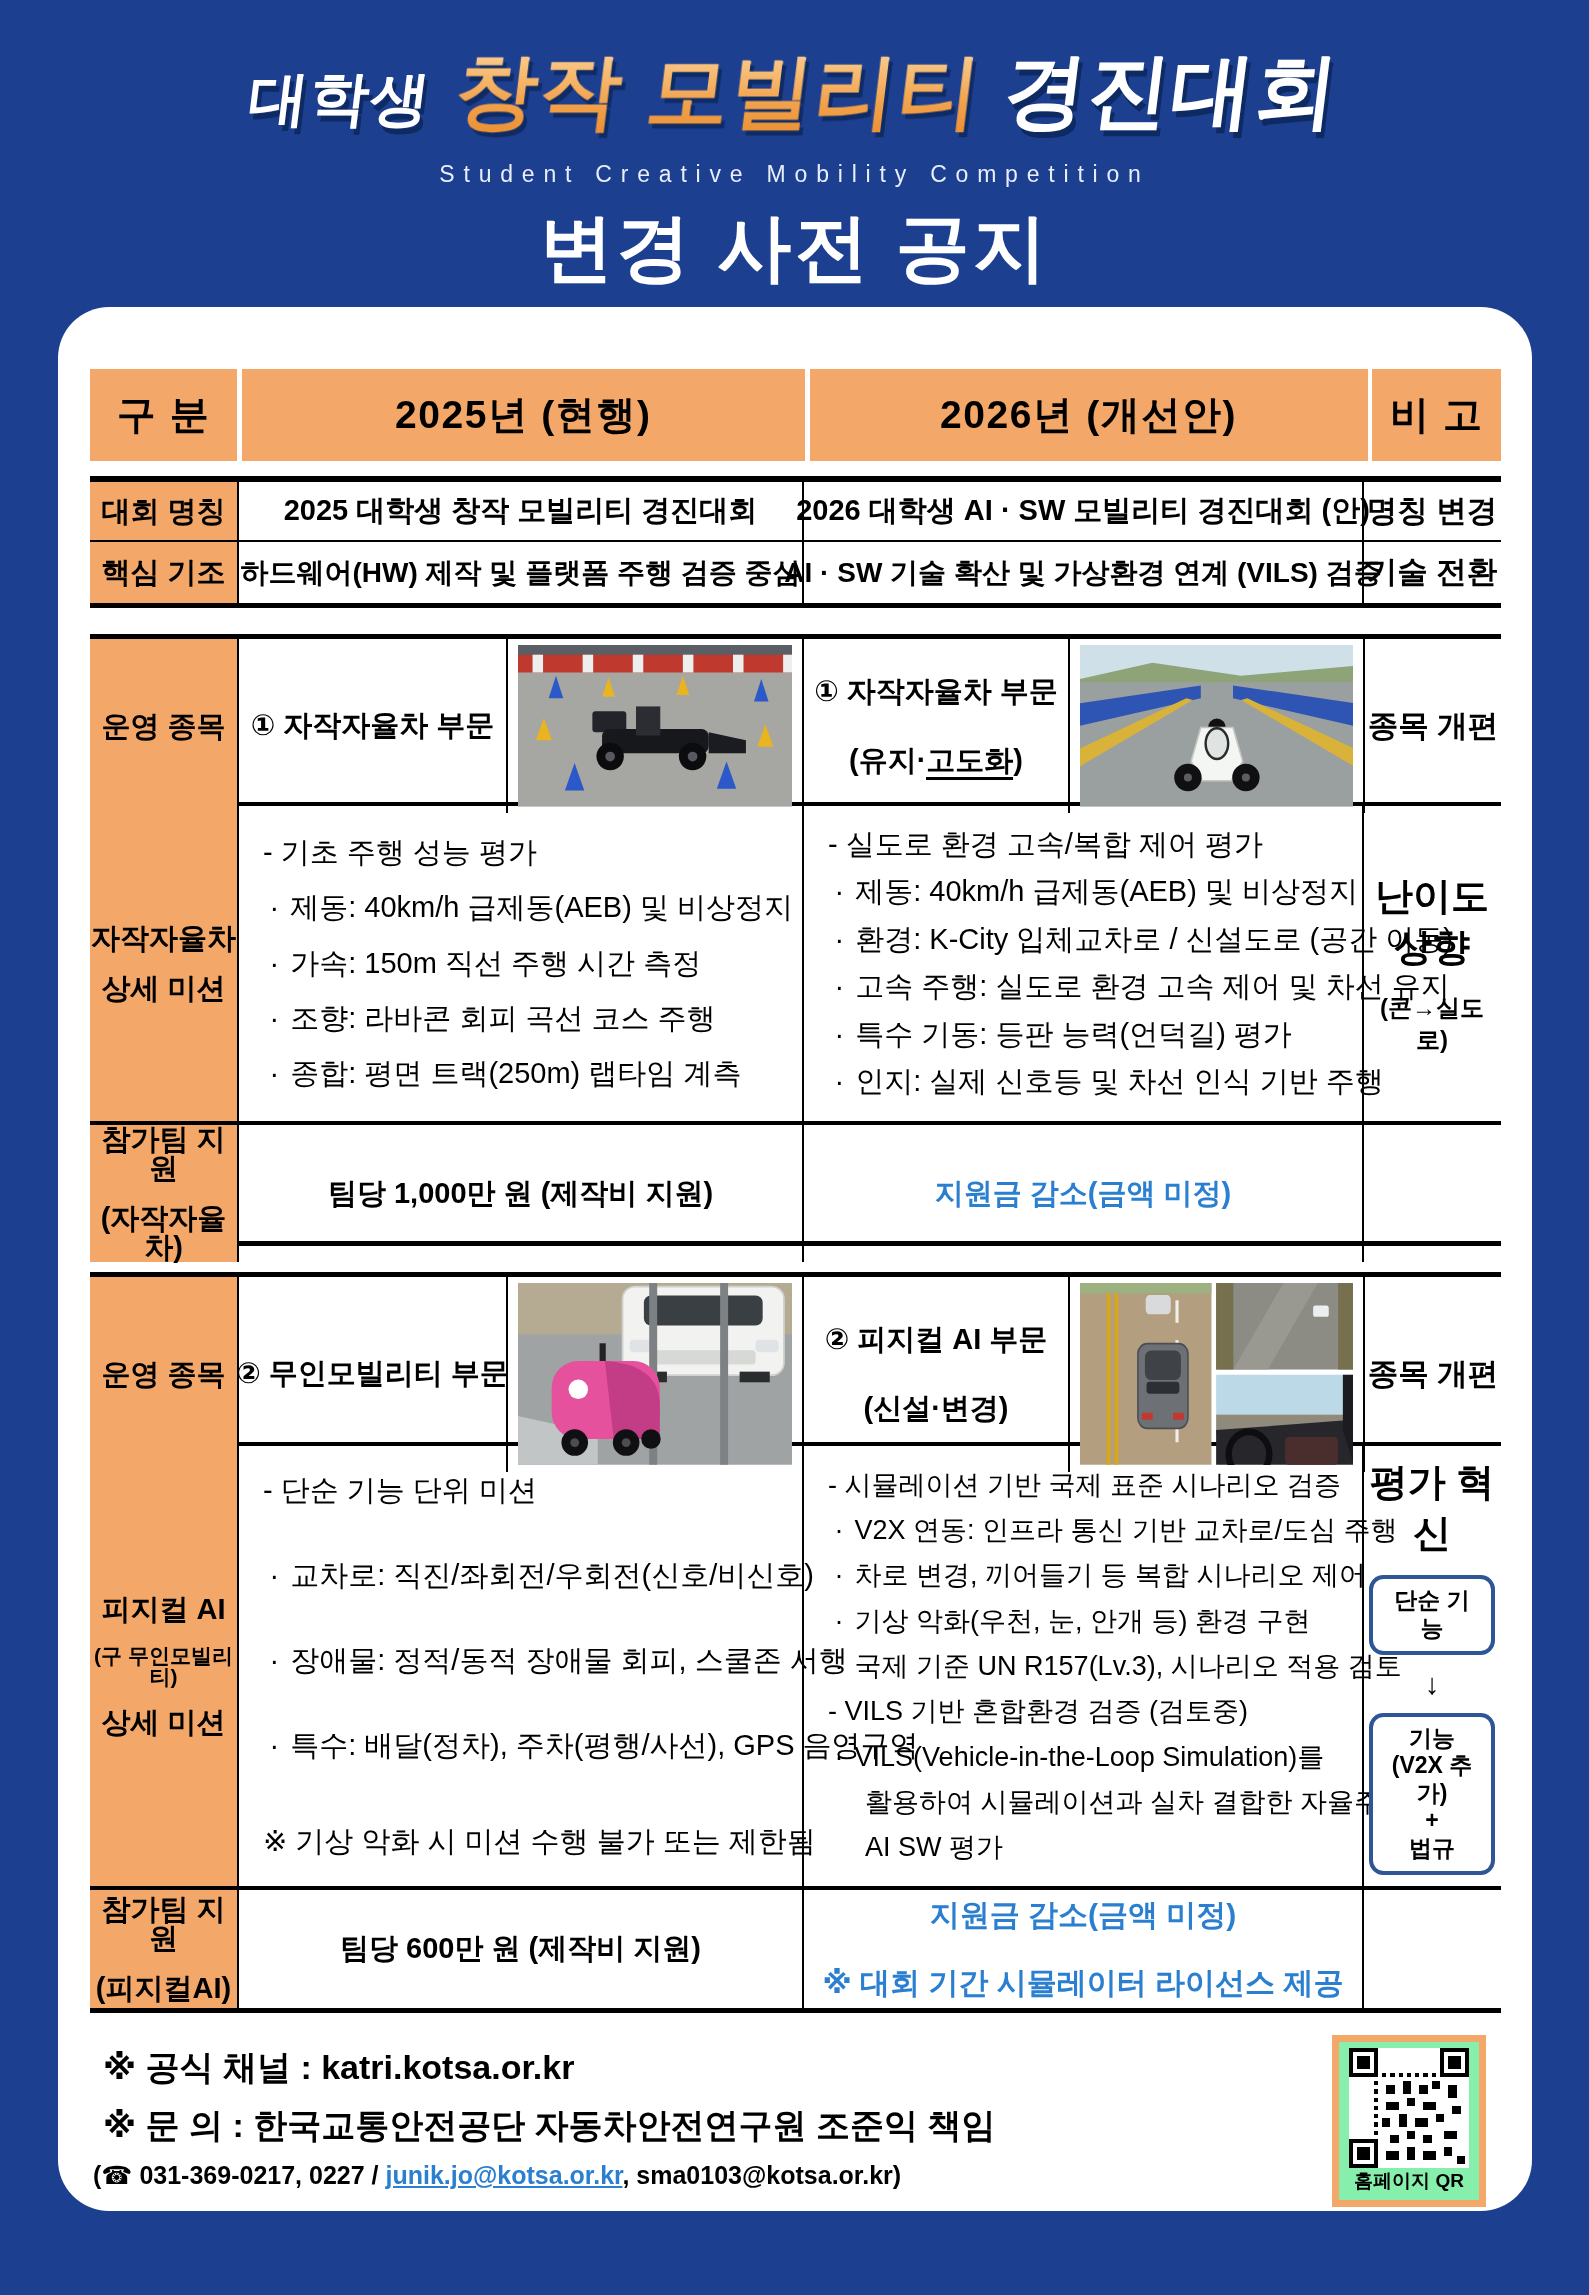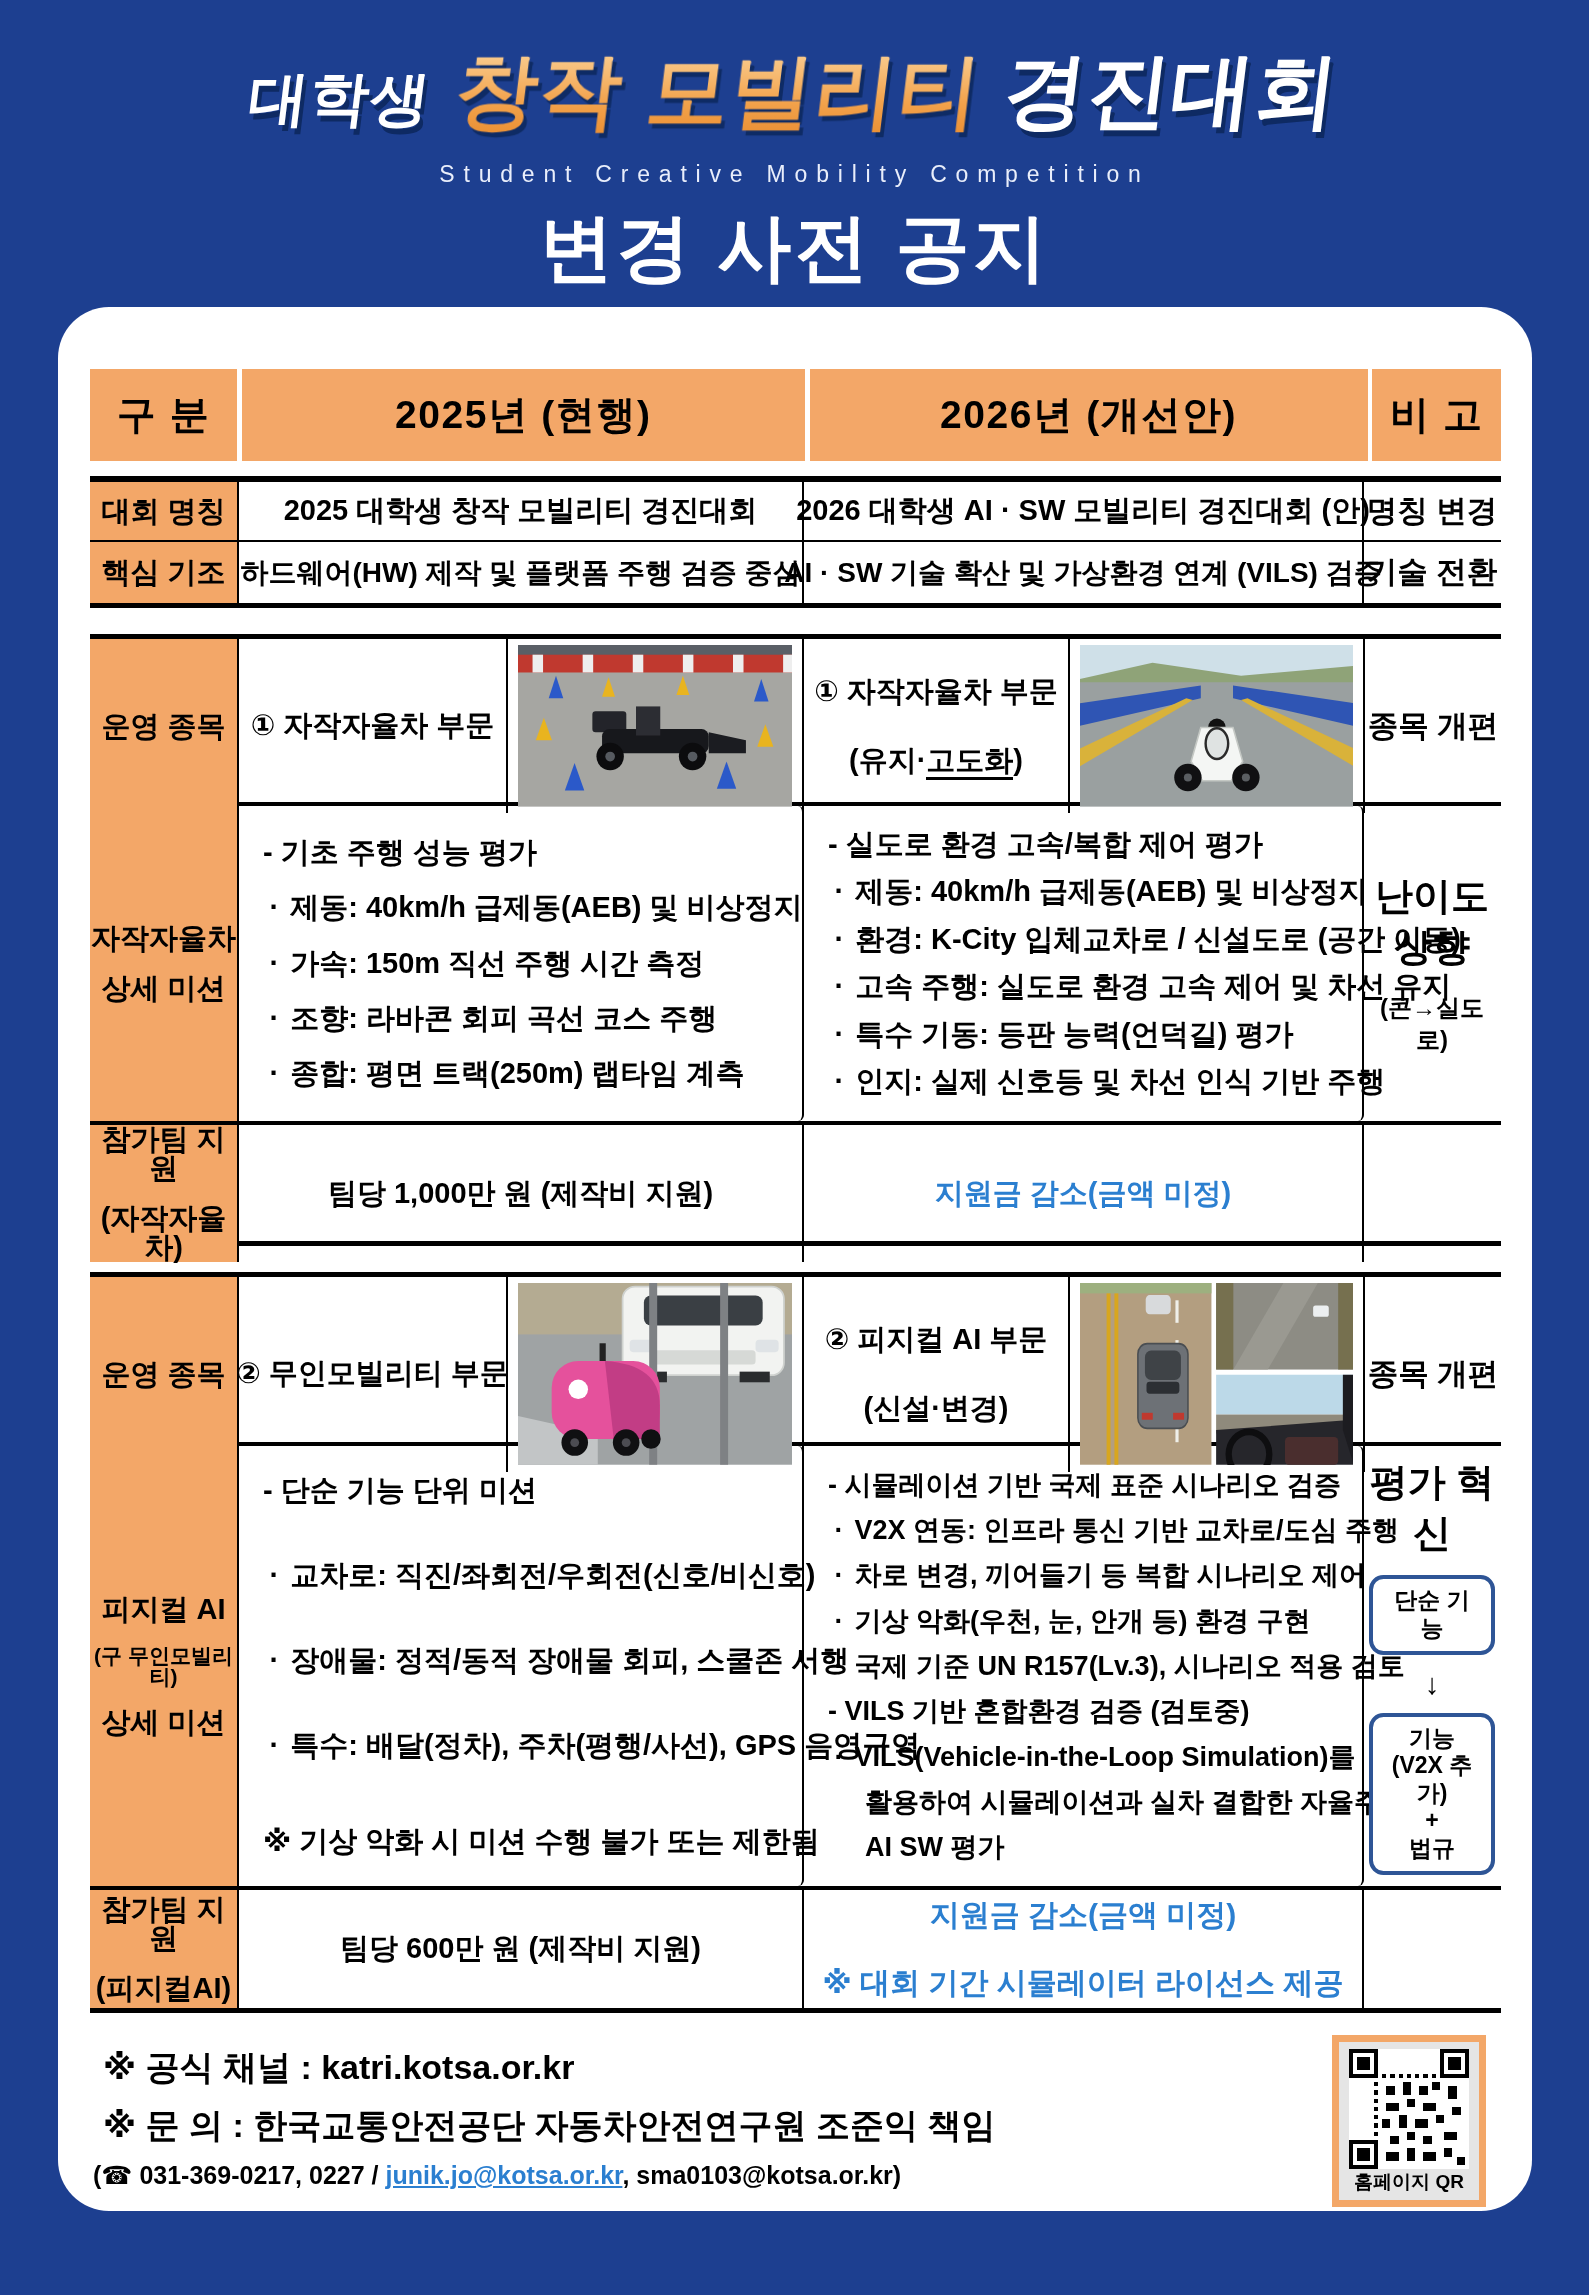--- a/index.html
+++ b/index.html
@@ -47,43 +47,43 @@
   .val{font-size:29px;font-weight:700;white-space:nowrap;}
   .val35{font-size:28px;font-weight:700;white-space:nowrap;}
   .note{font-size:30.5px;font-weight:700;}
   .evtext{flex-direction:column;gap:29px;font-size:29px;font-weight:700;white-space:nowrap;}
   .und{border-bottom:3.2px solid #000;padding-bottom:0.8px;}
   .blue{color:#2b7fd0;}
   .photo{padding:6.4px 9.6px;display:flex;align-items:center;justify-content:center;}
   .photo svg{width:100%;height:100%;}
 
   .mlist{display:flex;flex-direction:column;justify-content:space-evenly;align-items:flex-start;
-         text-align:left;padding:11.2px 4.8px 11.2px 24px;font-weight:700;border-radius:6px;}
+         text-align:left;padding:11.2px 4.8px 11.2px 24px;font-weight:400;}
   .mlist.fs36{font-size:29px;}
   .mlist.fs34{font-size:27px;}
   .mitem{display:flex;align-items:baseline;white-space:nowrap;}
   .dot{margin:0 11.2px 0 6.4px;}
   .cont{padding-left:37px;white-space:nowrap;}
   .mfoot{margin-top:11px;white-space:nowrap;}
 
   .noteflow{flex-direction:column;gap:16px;font-weight:700;padding:8px 4.8px;}
   .noteflow .ftitle{font-size:38px;}
   .fbox{border:4px solid #2e5596;border-radius:14.4px;background:#ffffff;padding:8px 11.2px;
         font-size:23px;line-height:1.2;text-align:center;}
   .farrow{font-size:29px;line-height:0.9;}
   .n2{font-size:24px;margin-top:3.2px;}
   .sup2{flex-direction:column;gap:27px;font-size:30px;font-weight:700;}
 
   
   .f1{left:103px;top:2045px;font-size:34px;font-weight:700;color:#000;white-space:nowrap;}
   .f2{left:103px;top:2103px;font-size:34px;font-weight:700;color:#000;white-space:nowrap;}
   .f3{left:93px;top:2161px;font-size:25px;font-weight:700;color:#000;white-space:nowrap;}
   .maillink{color:#2b7fd0;text-decoration:underline;}
-  .qrbox{left:1332px;top:2035px;width:154px;height:172px;background:#e5e5e5;border:7.2px solid #f3a768;
-         display:flex;flex-direction:column;align-items:center;justify-content:center;padding:6.4px 6.4px 4.8px 6.4px;box-sizing:border-box;}
+  .qrbox{left:1332px;top:2035px;width:154px;height:172px;background:#86efac;border:7.2px solid #f3a768;
+         display:flex;flex-direction:column;align-items:center;justify-content:flex-start;padding:6.4px 6.4px 4.8px 6.4px;box-sizing:border-box;}
   .qrbox svg{width:120px;height:120px;}
   .qrlabel{font-size:19px;font-weight:700;color:#000;}
 </style>
 </head>
 <body>
 
 <div class="page">
 
   <div class="abs brand-line">
     <span class="brand-pre">대학생</span>

